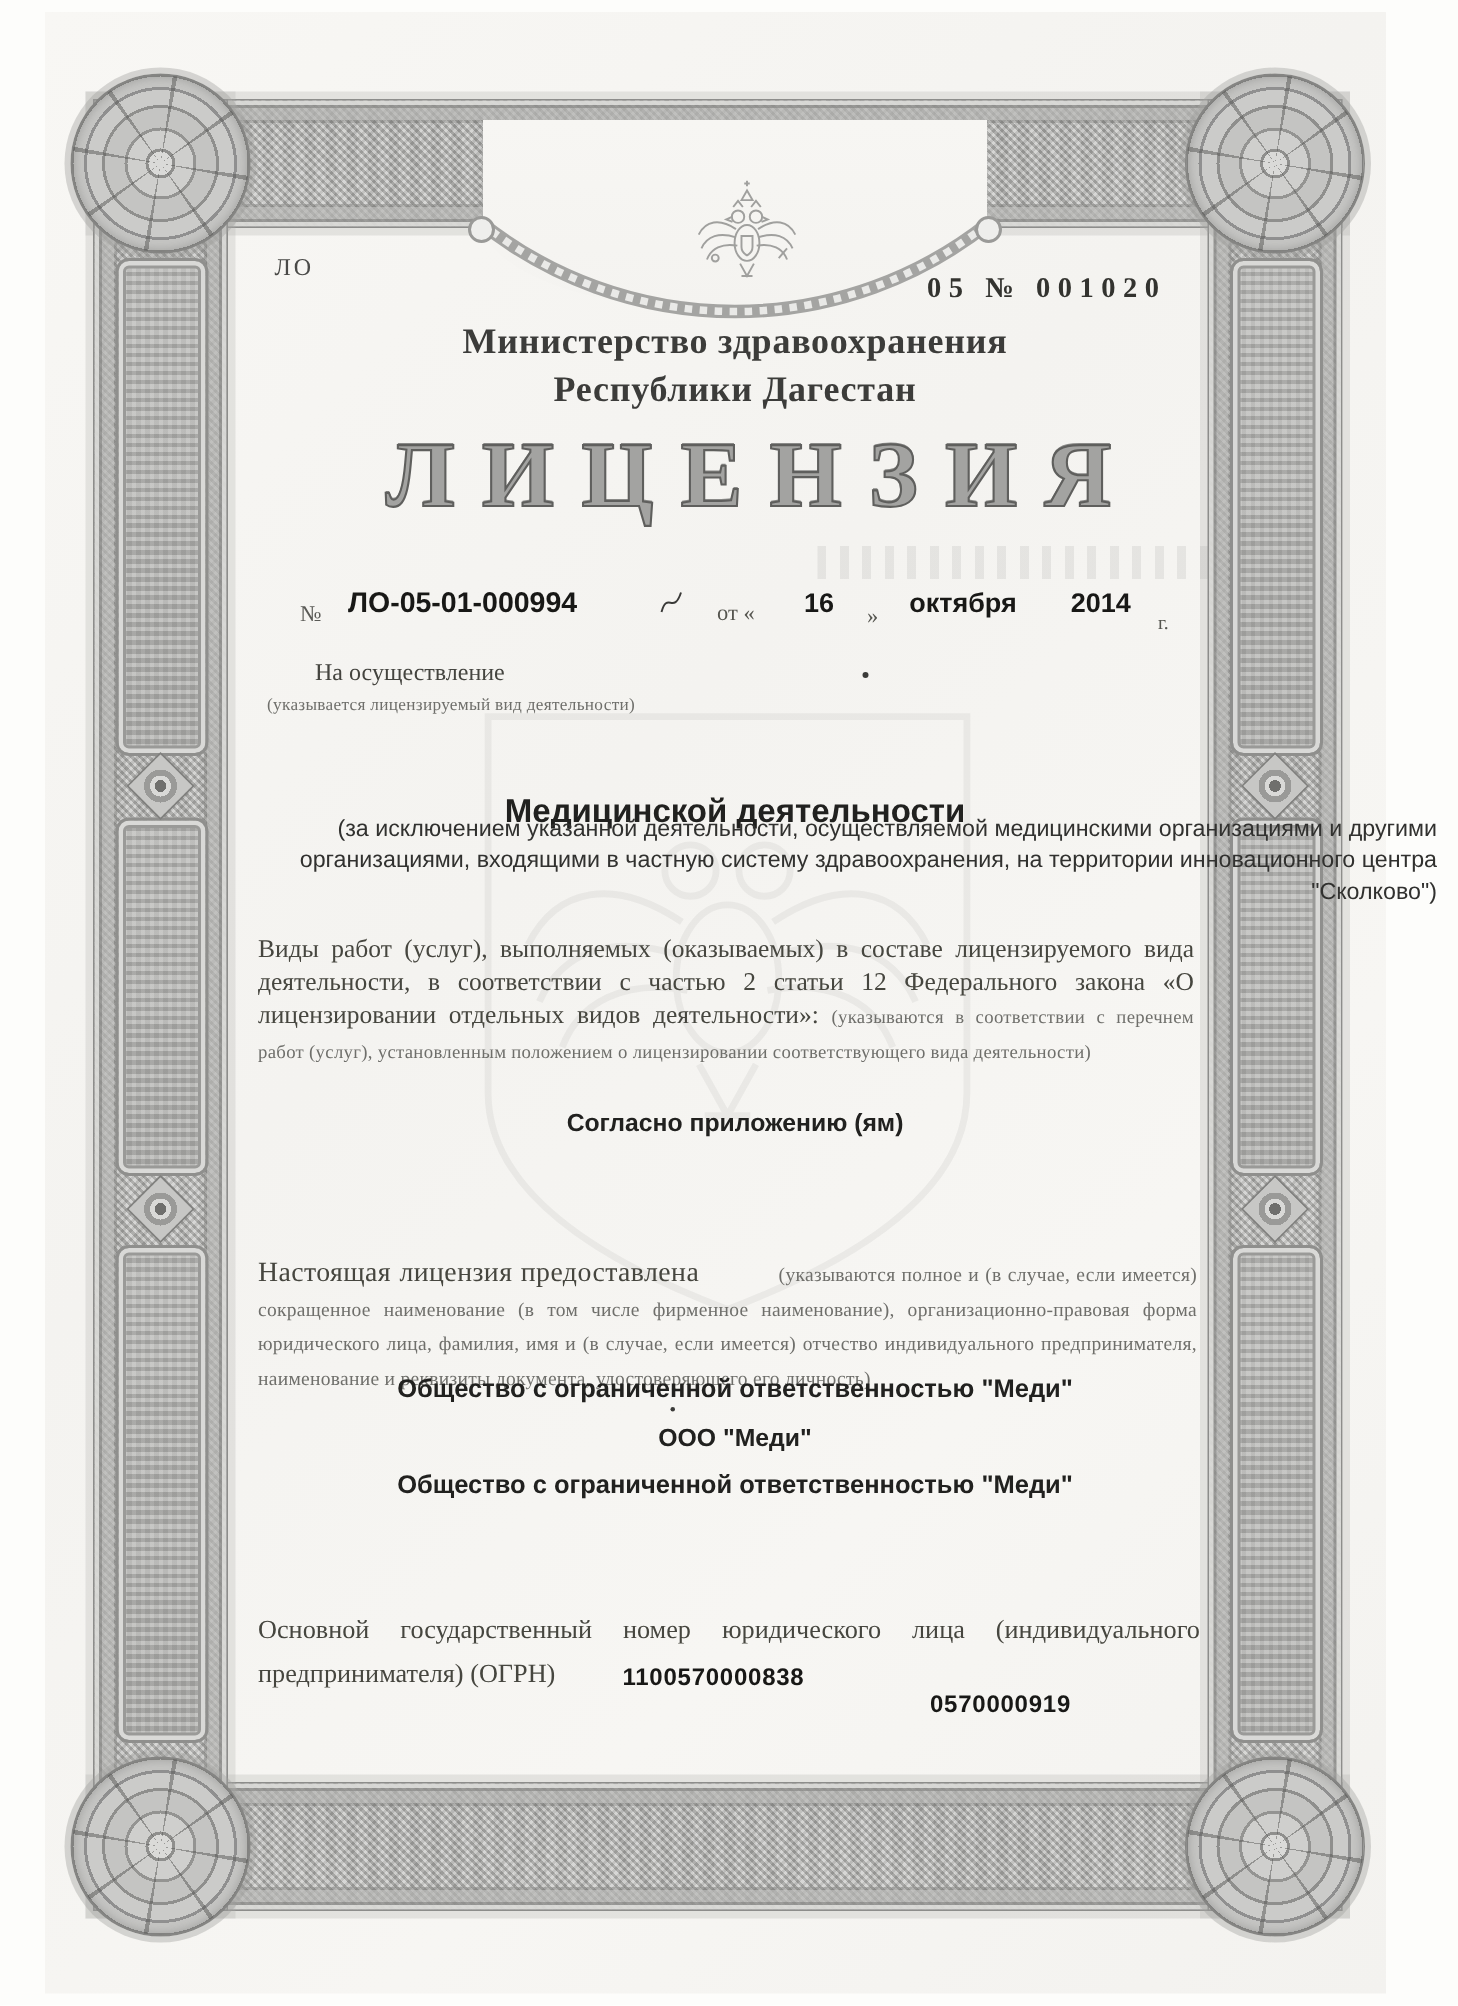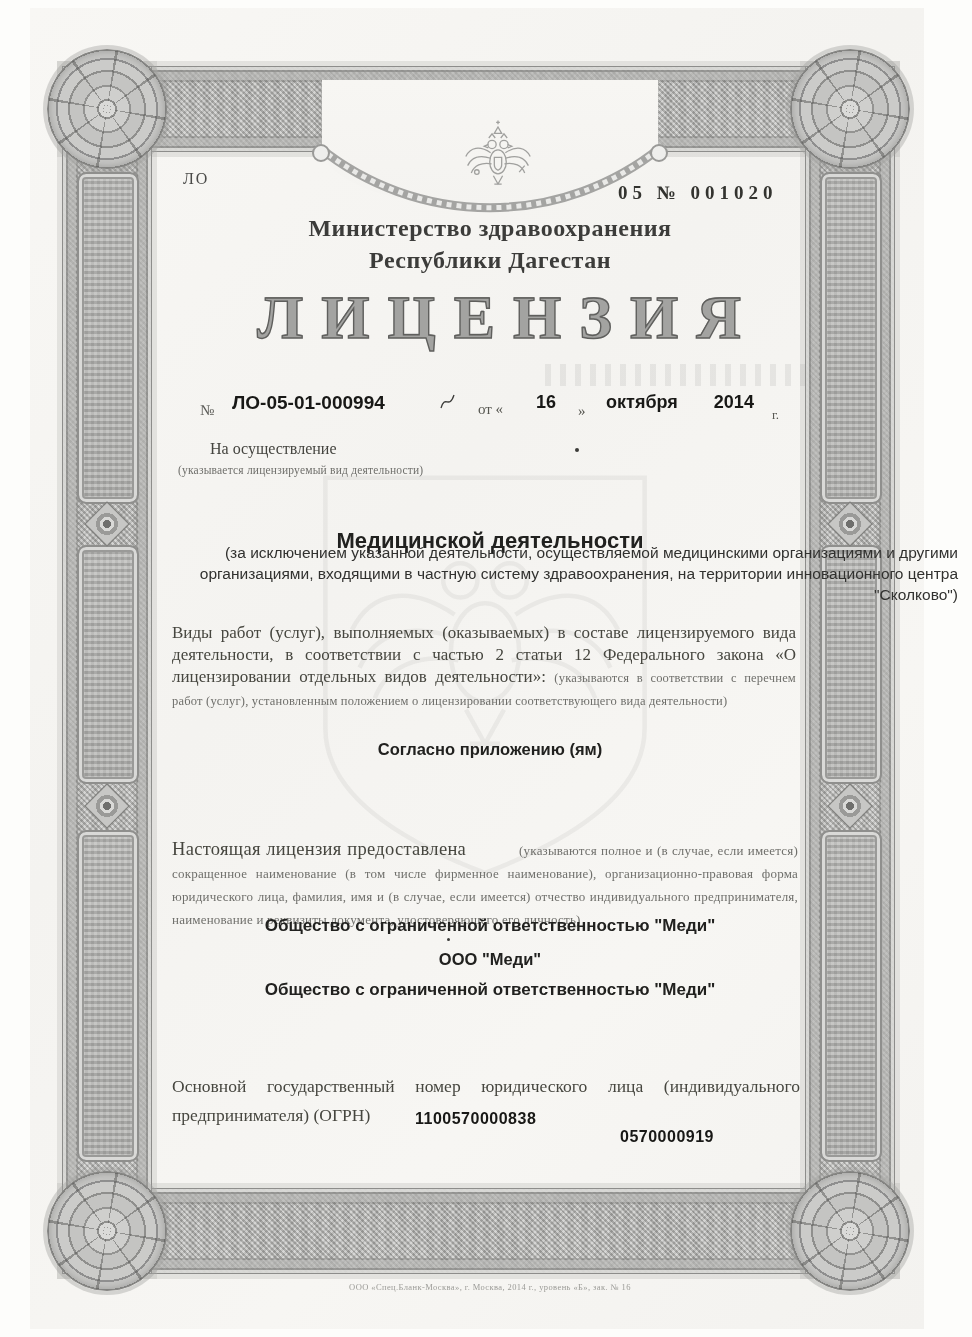--- a/index.html
+++ b/index.html
@@ -175,14 +175,13 @@
   <div class="abs centered sans-c" style="top:950px;font-weight:bold;font-size:16.5px;">ООО "Меди"</div>
   <div class="abs centered sans-c" style="top:980px;font-weight:bold;font-size:17px;">Общество с ограниченной ответственностью "Меди"</div>
 
   <div class="abs" style="left:172px;width:628px;top:1072px;font-size:17.5px;line-height:29px;text-align:justify;color:#46463f;">Основной государственный номер юридического лица (индивидуального предпринимателя) (ОГРН)</div>
   <div class="abs fill" style="left:415px;top:1110px;font-size:16px;letter-spacing:.5px;">1100570000838</div>
   <div class="abs fill" style="left:620px;top:1128px;font-size:16px;letter-spacing:.5px;">0570000919</div>
 
   <div class="speck" style="left:575px;top:448px;width:4px;height:4px;"></div>
   <div class="speck" style="left:447px;top:938px;width:3px;height:3px;"></div>
 
-  <div class="abs centered footer-print" style="top:1282px;">ООО «Спец.Бланк-Москва», г. Москва, 2014 г., уровень «Б», зак. № 16</div>
 </div>
 
 </body></html>

